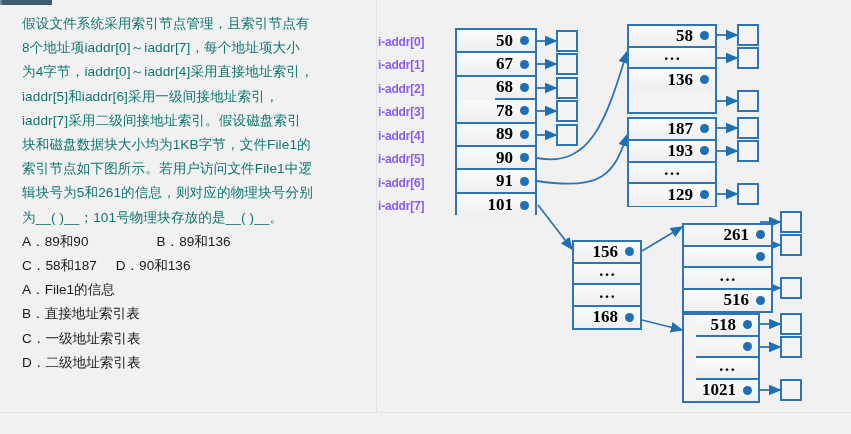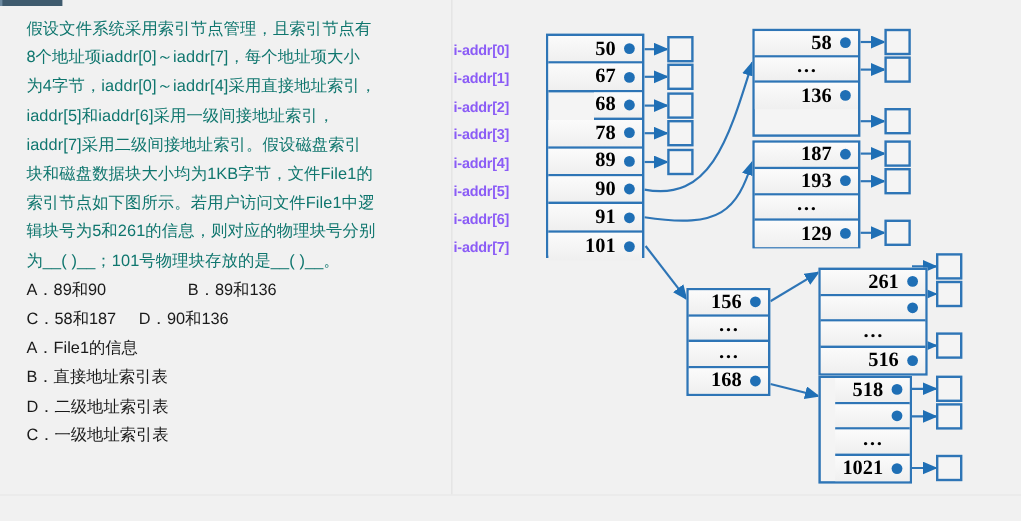--- a/index.html
+++ b/index.html
@@ -129,22 +129,22 @@
     <div class="qline">iaddr[7]采用二级间接地址索引。假设磁盘索引</div>
     <div class="qline">块和磁盘数据块大小均为1KB字节，文件File1的</div>
     <div class="qline">索引节点如下图所示。若用户访问文件File1中逻</div>
     <div class="qline">辑块号为5和261的信息，则对应的物理块号分别</div>
     <div class="qline">为__( )__；101号物理块存放的是__( )__。</div>
 
     <div class="opt">A．89和90                  B．89和136</div>
     <div class="opt">C．58和187     D．90和136</div>
     <div class="opt">A．File1的信息</div>
     <div class="opt">B．直接地址索引表</div>
+    <div class="opt">C．一级地址索引表</div>
     <div class="opt">D．二级地址索引表</div>
-    <div class="opt">C．一级地址索引表</div>
   </div>
 
   <div id="diagram">
 
     <svg id="svg-links" viewBox="0 0 475 412" xmlns="http://www.w3.org/2000/svg">
       <defs>
         <marker id="ah" markerWidth="7" markerHeight="7" refX="6.2" refY="3" orient="auto" markerUnits="strokeWidth">
           <path d="M0,0 L7,3 L0,6 z" fill="#1f6fb5"></path>
         </marker>
       </defs>

